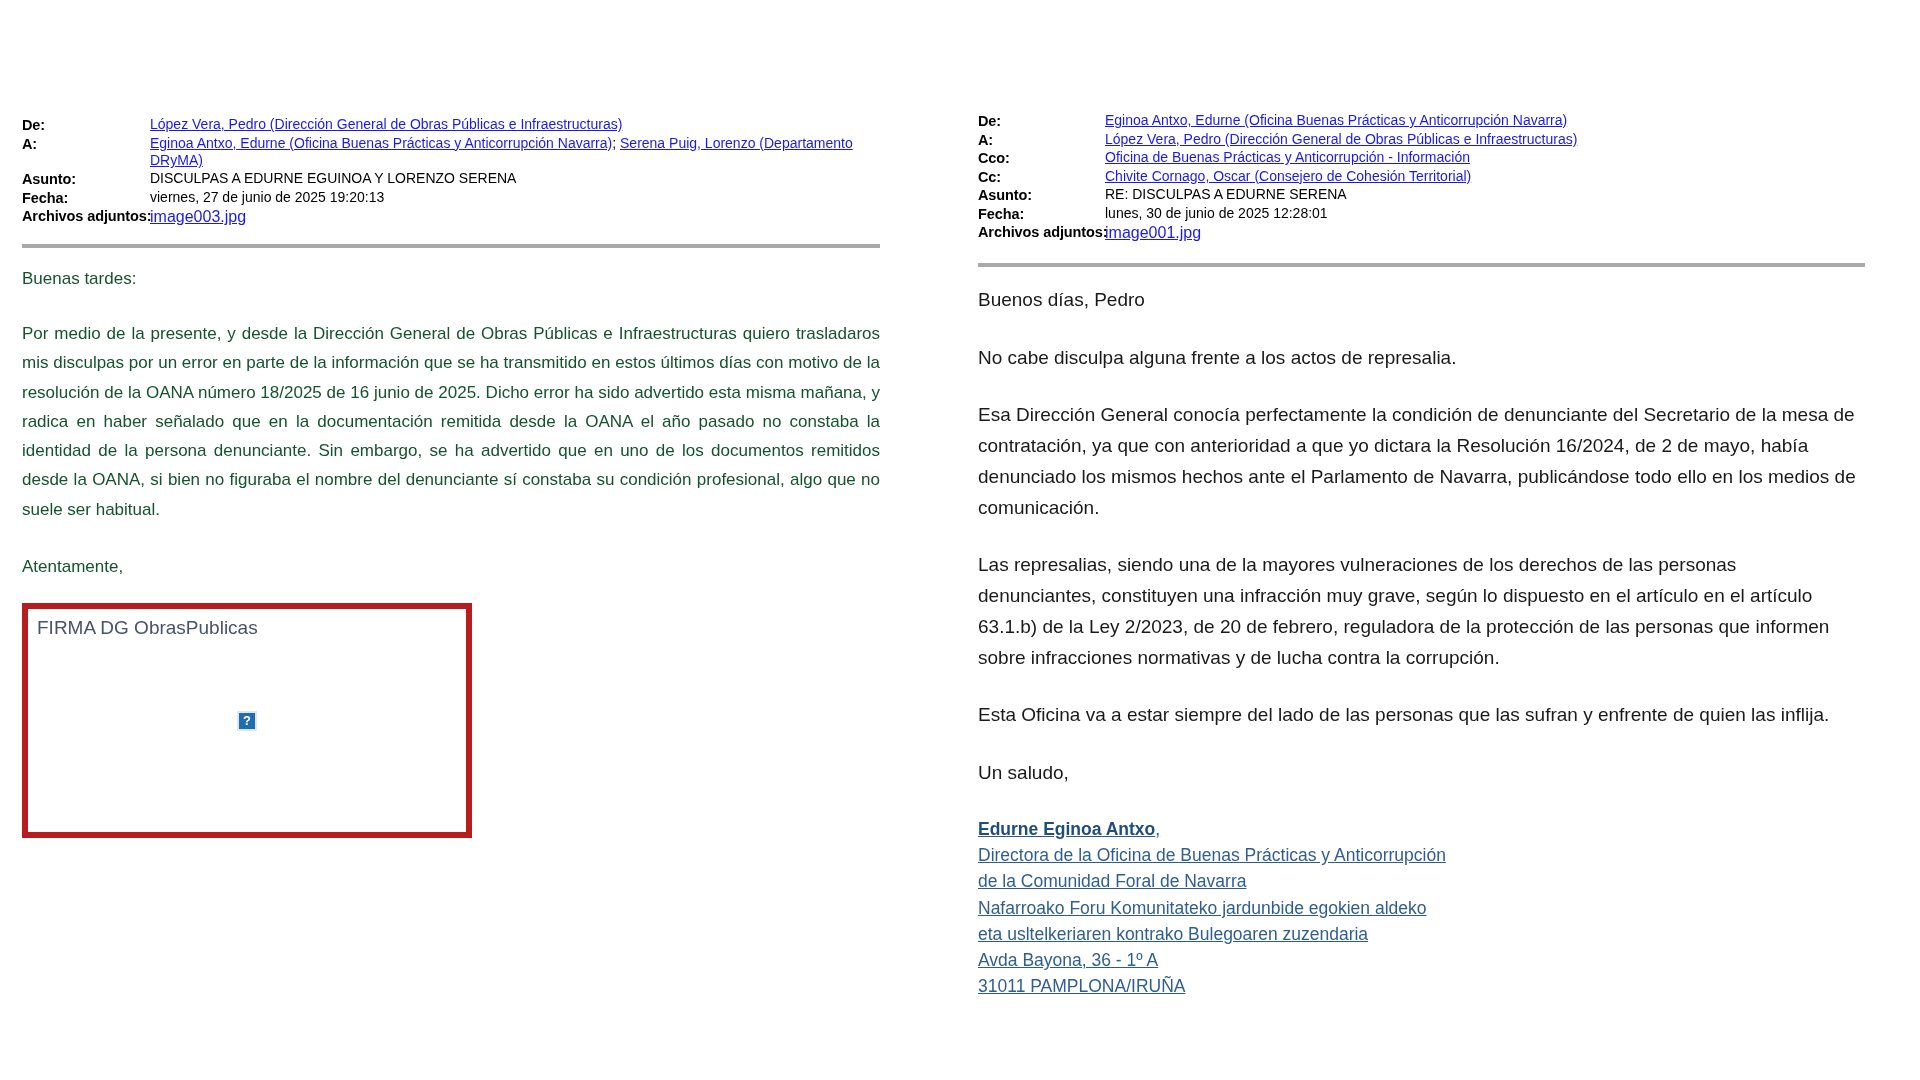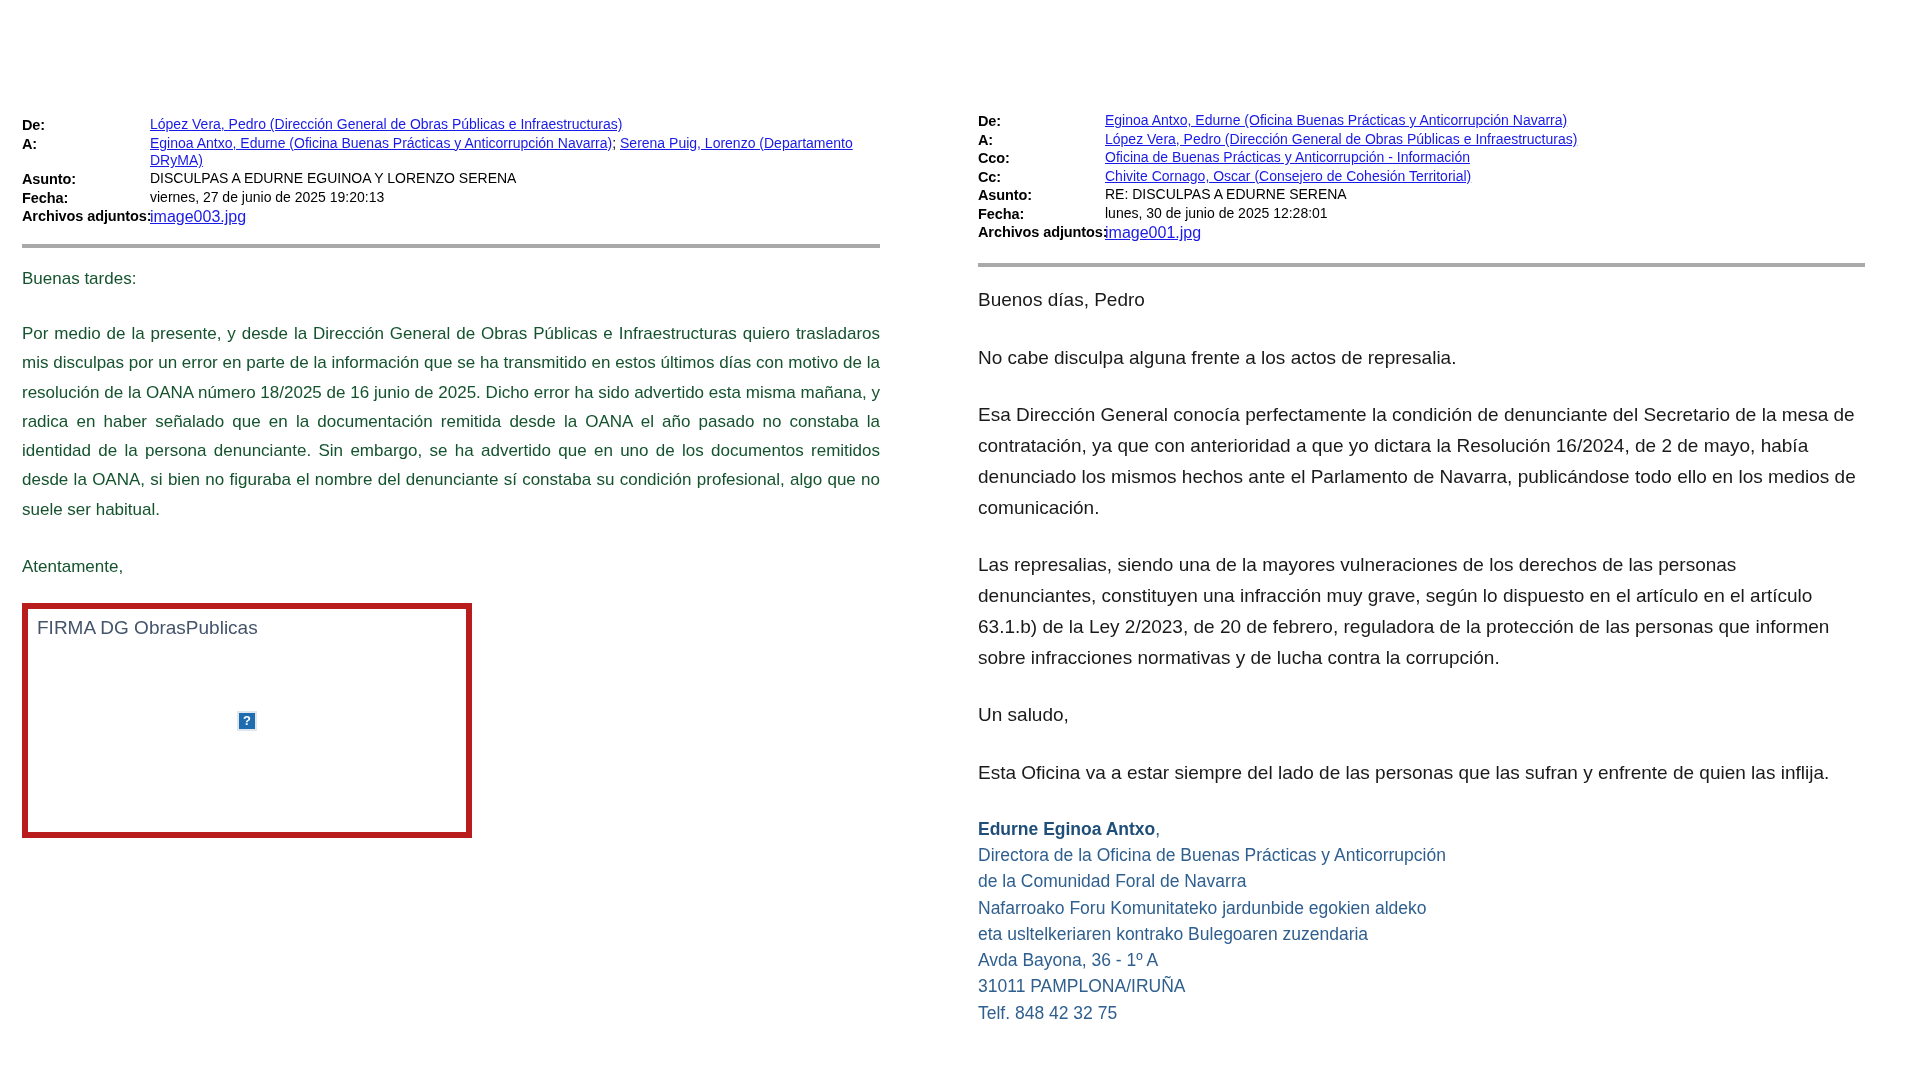--- a/index.html
+++ b/index.html
@@ -146,20 +146,21 @@
     width: 880px;
     text-align: left;
   }
 
   
   .signature {
     margin-top: 4px;
     font-size: 17.5px;
     line-height: 1.50;
     color: #2e5a8e;
+    text-decoration: underline;
   }
   .signature .sig-name {
     font-weight: bold;
     color: #1f4e79;
   }
   .signature .sig-line {
     display: block;
     color: #2f5f8f;
   }
 </style>
@@ -273,30 +274,29 @@
 
     </div>
 
     <hr class="divider">
 
     <div class="body-right">
       <p>Buenos días, Pedro</p>
       <p>No cabe disculpa alguna frente a los actos de represalia.</p>
       <p>Esa Dirección General conocía perfectamente la condición de denunciante del Secretario de la mesa de contratación, ya que con anterioridad a que yo dictara la Resolución 16/2024, de 2 de mayo, había denunciado los mismos hechos ante el Parlamento de Navarra, publicándose todo ello en los medios de comunicación.</p>
       <p>Las represalias, siendo una de la mayores vulneraciones de los derechos de las personas denunciantes, constituyen una infracción muy grave, según lo dispuesto en el artículo en el artículo 63.1.b) de la Ley 2/2023, de 20 de febrero, reguladora de la protección de las personas que informen sobre infracciones normativas y de lucha contra la corrupción.</p>
+      <p>Esta Oficina va a estar siempre del lado de las personas que las sufran y enfrente de quien las inflija.</p>
       <p>Un saludo,</p>
-      <p>Esta Oficina va a estar siempre del lado de las personas que las sufran y enfrente de quien las inflija.</p>
     </div>
 
     <div class="signature">
       <div><span class="sig-name">Edurne Eginoa Antxo</span><span>,</span></div>
       <span class="sig-line">Directora de la Oficina de Buenas Prácticas y Anticorrupción</span>
       <span class="sig-line">de la Comunidad Foral de Navarra</span>
       <span class="sig-line">Nafarroako Foru Komunitateko jardunbide egokien aldeko</span>
       <span class="sig-line">eta usltelkeriaren kontrako Bulegoaren zuzendaria</span>
       <span class="sig-line">Avda Bayona, 36 - 1º A</span>
       <span class="sig-line">31011 PAMPLONA/IRUÑA</span>
-      <span class="sig-line">Telf. 848 42 32 75</span>
     </div>
 
   </div>
 
 </div>
 
 </body></html>

